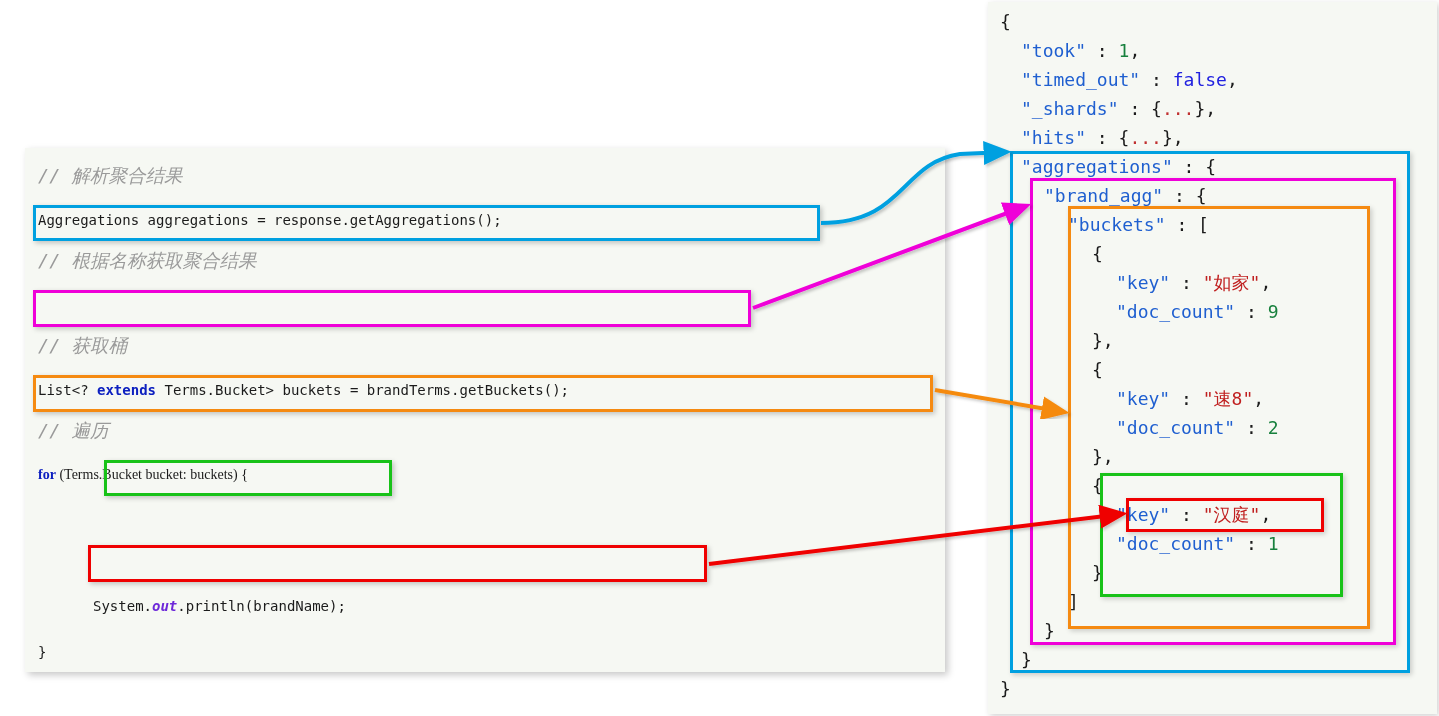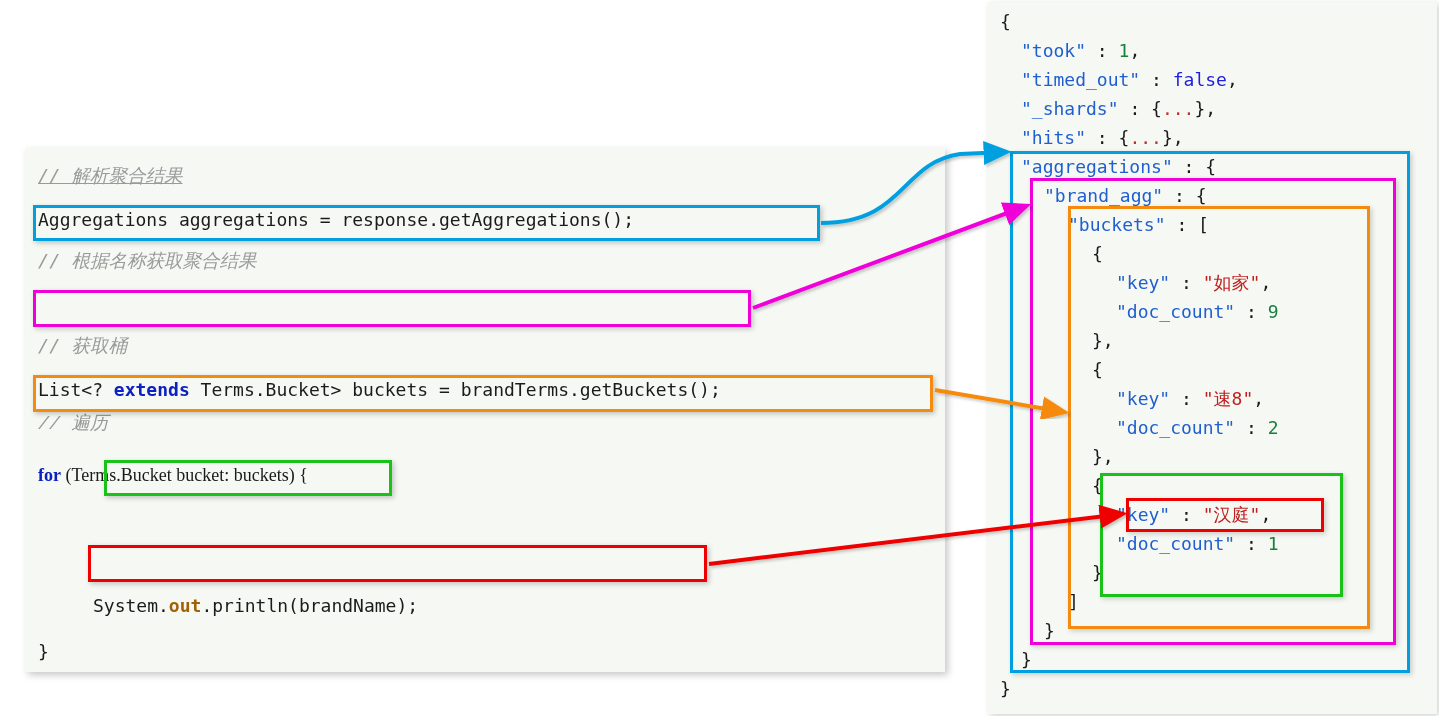--- a/index.html
+++ b/index.html
@@ -30,32 +30,32 @@
     left: 988px; top: 2px;
     width: 449px; height: 712px;
     box-shadow: 2px 2px 6px rgba(0,0,0,0.18);
   }
 
   
   .codeline {
     position: absolute;
     white-space: pre;
     font-family: "DejaVu Sans Mono", "Liberation Mono", monospace;
-    font-size: 18px;
+    font-size: 14px;
     line-height: 24px;
     color: #1b1b1b;
     letter-spacing: 0px;
   }
   .cmt {
     color: #9a9a9a;
     font-style: italic;
     font-size: 18.5px;
   }
   .kw { color: #0d20c0; font-weight: bold; }
-  .kw2 { color: #a16207; font-weight: bold; }
+  .kw2 { color: #6d28d9; font-weight: bold; font-style: italic; }
   .str { color: #1a7a27; font-weight: bold; }
 
   
   .jline {
     position: absolute;
     white-space: pre;
     font-family: "DejaVu Sans Mono", "Liberation Mono", monospace;
     font-size: 18px;
     line-height: 22px;
     color: #1b1b1b;
@@ -94,32 +94,32 @@
     pointer-events: none;
   }
 </style>
 </head>
 <body>
 
 <div id="stage">
 
   <div class="panel" id="code-panel">
 
-    <div class="codeline cmt" style="left:13px; top:16px;text-decoration:underline;">// 解析聚合结果</div>
+    <div class="codeline cmt" style="left:13px; top:16px;">// 解析聚合结果</div>
 
     <div class="codeline" style="left:13px; top:60px;">Aggregations aggregations = response.getAggregations();</div>
 
     <div class="codeline cmt" style="left:13px; top:101px;">// 根据名称获取聚合结果</div>
 
 
     <div class="codeline cmt" style="left:13px; top:186px;">// 获取桶</div>
 
     <div class="codeline" style="left:13px; top:230px;"><span>List&lt;? </span><span class="kw">extends</span><span> Terms.Bucket&gt; buckets = brandTerms.getBuckets();</span></div>
 
-    <div class="codeline cmt" style="left:13px; top:265px;font-family:Liberation Mono, monospace;">// 遍历</div>
+    <div class="codeline cmt" style="left:13px; top:271px;">// 遍历</div>
 
     <div class="codeline" style="left:13px; top:315px;font-family:Liberation Serif, serif;"><span class="kw">for</span><span> (</span><span>Terms.Bucket bucket</span><span>: buckets) {</span></div>
 
 
 
     <div class="codeline" style="left:68px; top:446px;"><span>System.</span><span class="kw2">out</span><span>.println(brandName);</span></div>
 
     <div class="codeline" style="left:13px; top:492px;">}</div>
   </div>
 

